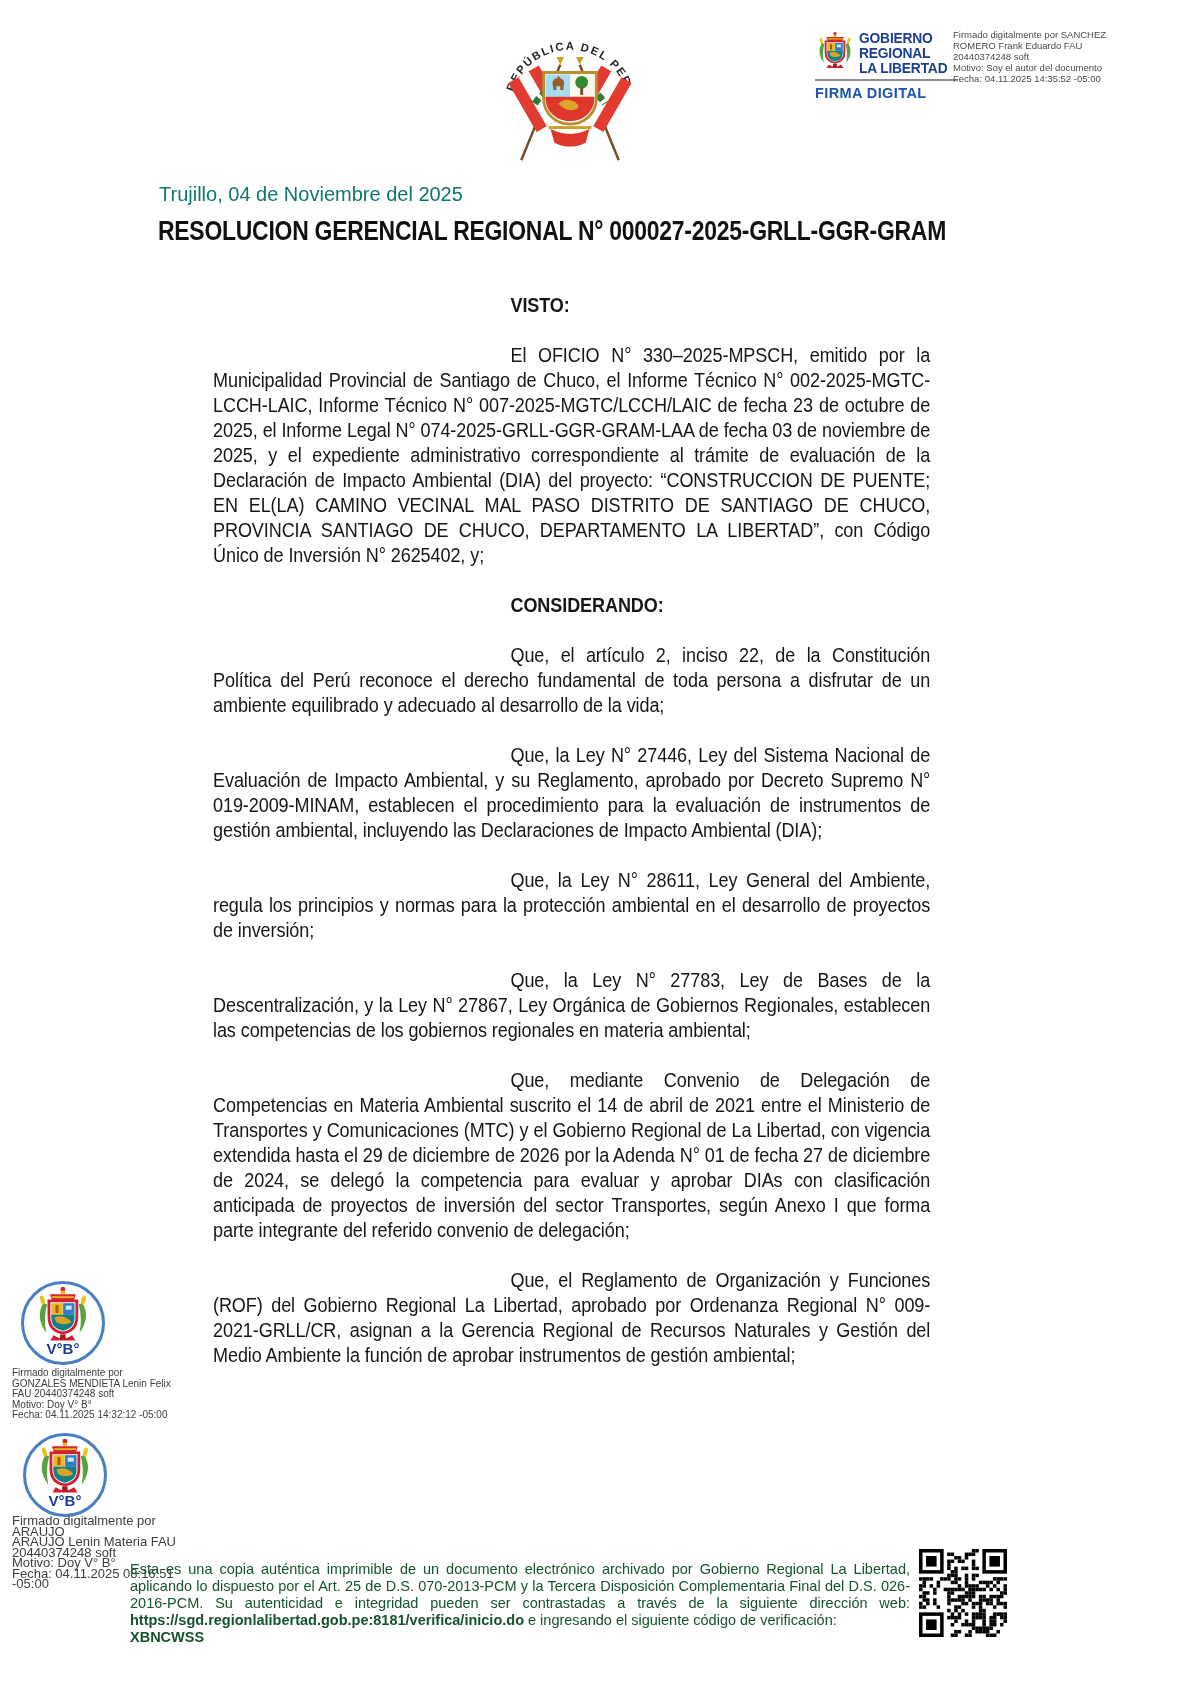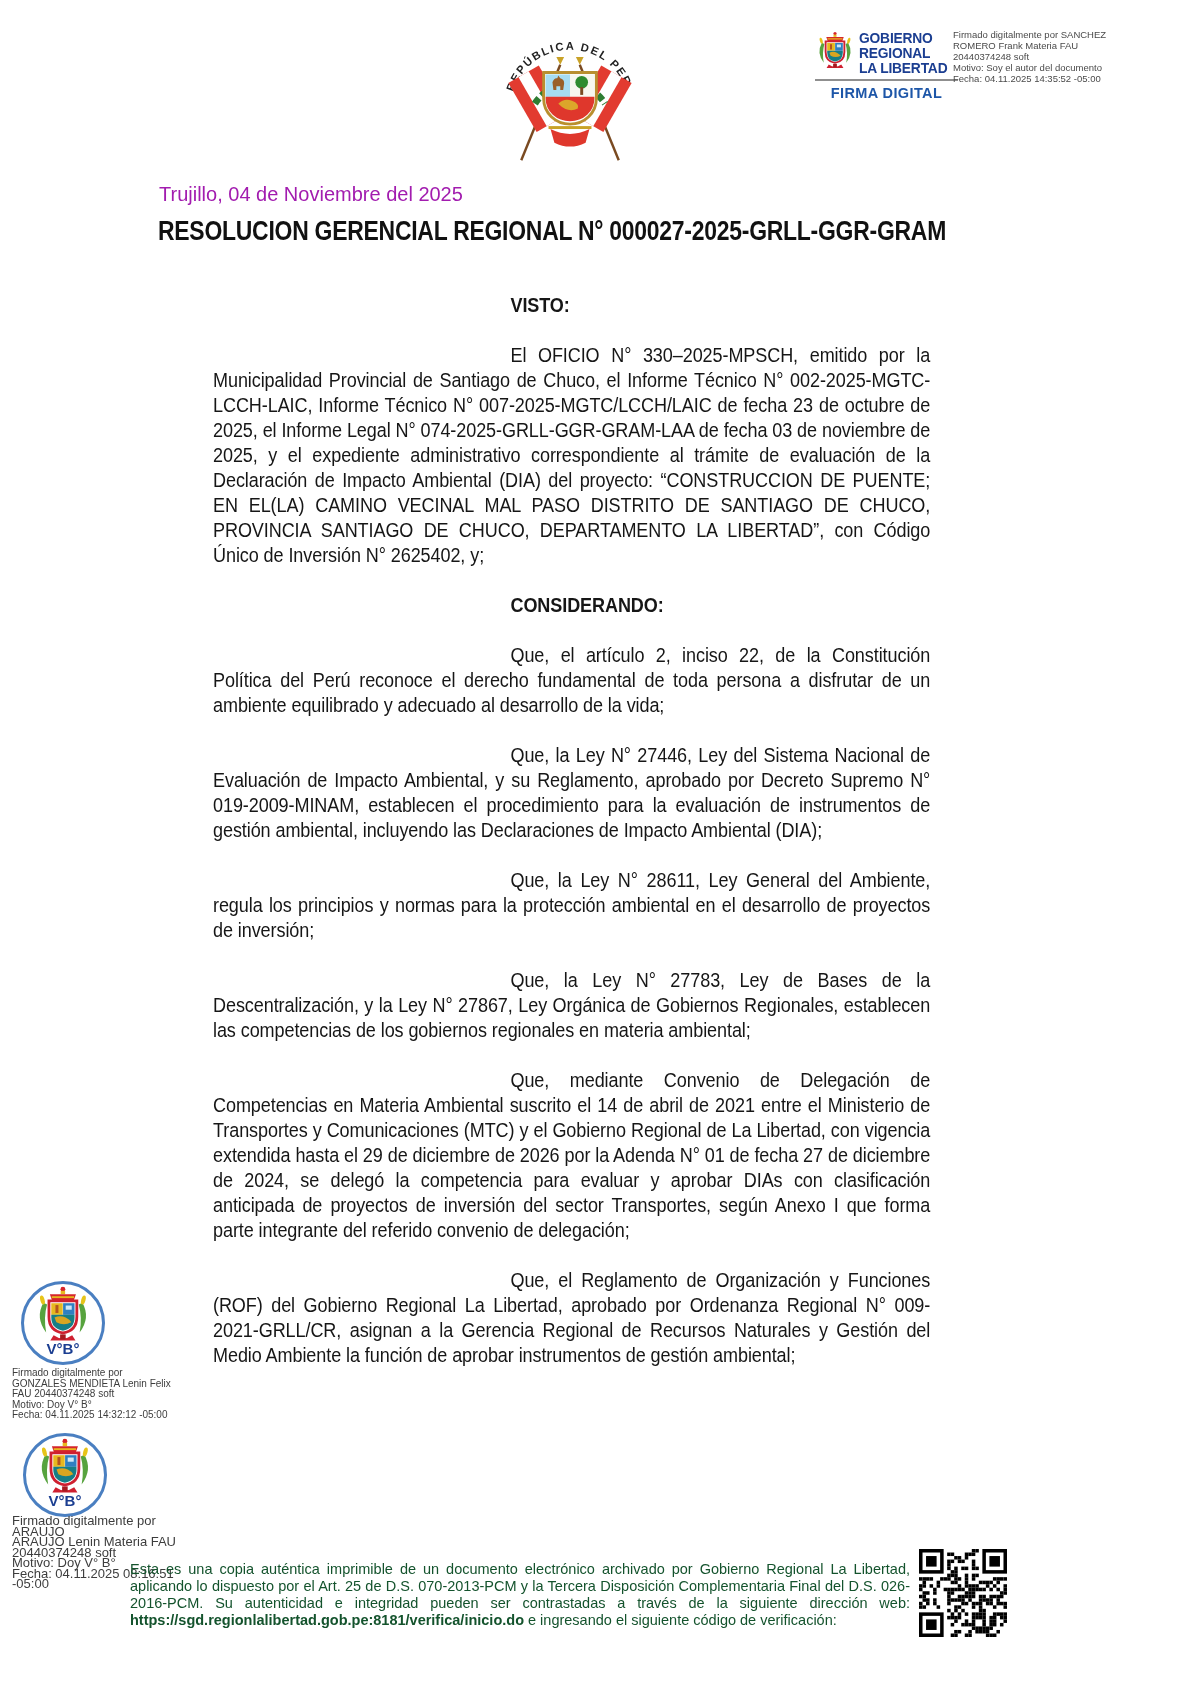--- a/index.html
+++ b/index.html
@@ -5,29 +5,29 @@
   html,body{margin:0;padding:0;background:#fff;}
   body{font-family:"Liberation Sans", sans-serif;}
   .page{position:relative;width:1191px;height:1684px;background:#fff;overflow:hidden;color:#1a1a1a;}
 
   
   .peru{position:absolute;left:492px;top:10px;width:156px;height:162px;}
   .grll-crest{position:absolute;left:815px;top:28px;width:40px;height:48px;}
   .grll-text{position:absolute;left:859px;top:30px;font-weight:bold;color:var(--navy);
              font-size:15px;line-height:15px;transform:scaleX(.92);transform-origin:0 0;letter-spacing:-.2px;}
   .divider{position:absolute;left:815px;top:79px;width:143px;height:2px;background:#8f8f8f;}
-  .firma{position:absolute;left:815px;top:85px;width:143px;text-align:center;font-weight:bold;
+  .firma{position:absolute;left:815px;top:85px;width:143px;font-weight:bold;
          color:var(--blue);font-size:14.5px;letter-spacing:.4px;}
 
   .sigblock{position:absolute;color:#4a4a4a;}
   #sig-top{left:953px;top:29px;width:225px;font-size:9.5px;line-height:11px;}
   #sig-1{left:12px;top:1368px;width:175px;font-size:10px;line-height:10.5px;color:#3d3d3d;}
   #sig-2{left:12px;top:1516px;width:175px;font-size:13px;line-height:10.5px;color:#3d3d3d;}
 
-  .date{position:absolute;left:159px;top:183px;font-size:20px;color:#a21caf;}
+  .date{position:absolute;left:159px;top:183px;font-size:20px;color:#0f766e;}
   .title{position:absolute;left:158px;top:216px;font-size:27px;font-weight:bold;white-space:nowrap;
          transform:scaleX(.85);transform-origin:0 0;letter-spacing:-.3px;color:#111;}
 
   .docbody{position:absolute;left:213px;top:292px;width:815px;transform:scaleX(.88);transform-origin:0 0;
            font-size:20.5px;line-height:25px;text-align:justify;letter-spacing:-.1px;color:#161616;}
   .docbody p{margin:0 0 25px;text-indent:338px;}
   .docbody .h{font-weight:bold;margin:0 0 25px 338px;}
 
   .stamp{position:absolute;}
   #stamp-1{left:20px;top:1280px;}
@@ -108,21 +108,21 @@
   <div class="grll-text">
     <div>GOBIERNO</div>
     <div>REGIONAL</div>
     <div>LA LIBERTAD</div>
   </div>
   <div class="divider"></div>
   <div class="firma">FIRMA DIGITAL</div>
 
   <div class="sigblock" id="sig-top">
     <div>Firmado digitalmente por SANCHEZ</div>
-    <div>ROMERO Frank Materia FAU</div>
+    <div>ROMERO Frank Eduardo FAU</div>
     <div>20440374248 soft</div>
     <div>Motivo: Soy el autor del documento</div>
     <div>Fecha: 04.11.2025 14:35:52 -05:00</div>
   </div>
 
   <div class="date">Trujillo, 04 de Noviembre del 2025</div>
   <div class="title">RESOLUCION GERENCIAL REGIONAL N° 000027-2025-GRLL-GGR-GRAM</div>
 
   <div class="docbody">
     <div class="h">VISTO:</div>
@@ -159,20 +159,21 @@
     <div>ARAUJO Lenin Materia FAU</div>
     <div>20440374248 soft</div>
     <div>Motivo: Doy V° B°</div>
     <div>Fecha: 04.11.2025 08:16:51 -05:00</div>
   </div>
 
   <div class="footer">
     <span>Esta es una copia auténtica imprimible de un documento electrónico archivado por Gobierno Regional La Libertad, aplicando lo dispuesto por el Art. 25 de D.S. 070-2013-PCM y la Tercera Disposición Complementaria Final del D.S. 026- 2016-PCM. Su autenticidad e integridad pueden ser contrastadas a través de la siguiente dirección web:</span>
     <span class="b">https://sgd.regionlalibertad.gob.pe:8181/verifica/inicio.do</span>
     <span>e ingresando el siguiente código de verificación:</span>
+    <div class="code">XBNCWSS</div>
   </div>
 
   <svg class="qr" viewBox="0 0 87.5 87.5">
       <g fill="#000">
         <rect x="52.5" y="0" width="3.5" height="3.5"></rect>
         <rect x="56" y="0" width="3.5" height="3.5"></rect>
         <rect x="28" y="3.5" width="3.5" height="3.5"></rect>
         <rect x="31.5" y="3.5" width="3.5" height="3.5"></rect>
         <rect x="45.5" y="3.5" width="3.5" height="3.5"></rect>
         <rect x="49" y="3.5" width="3.5" height="3.5"></rect>

